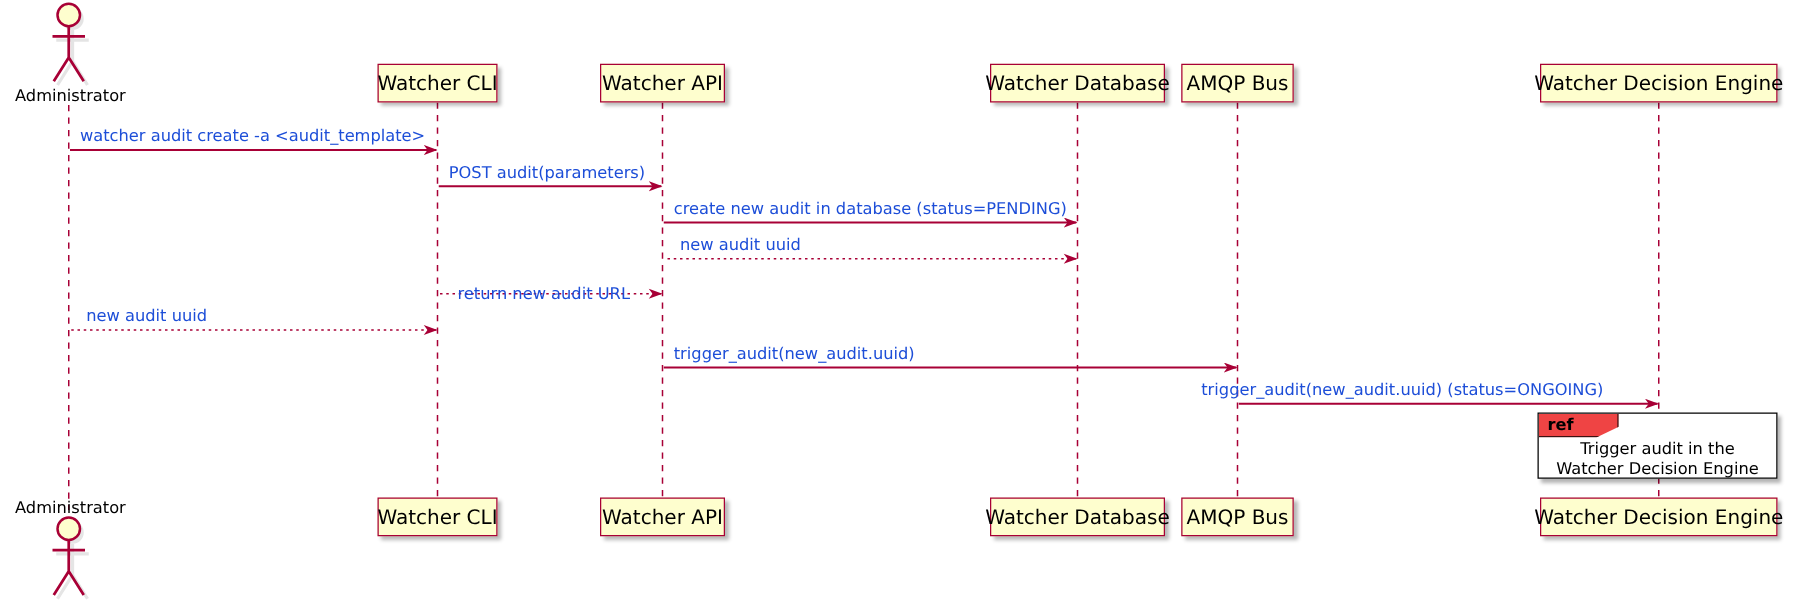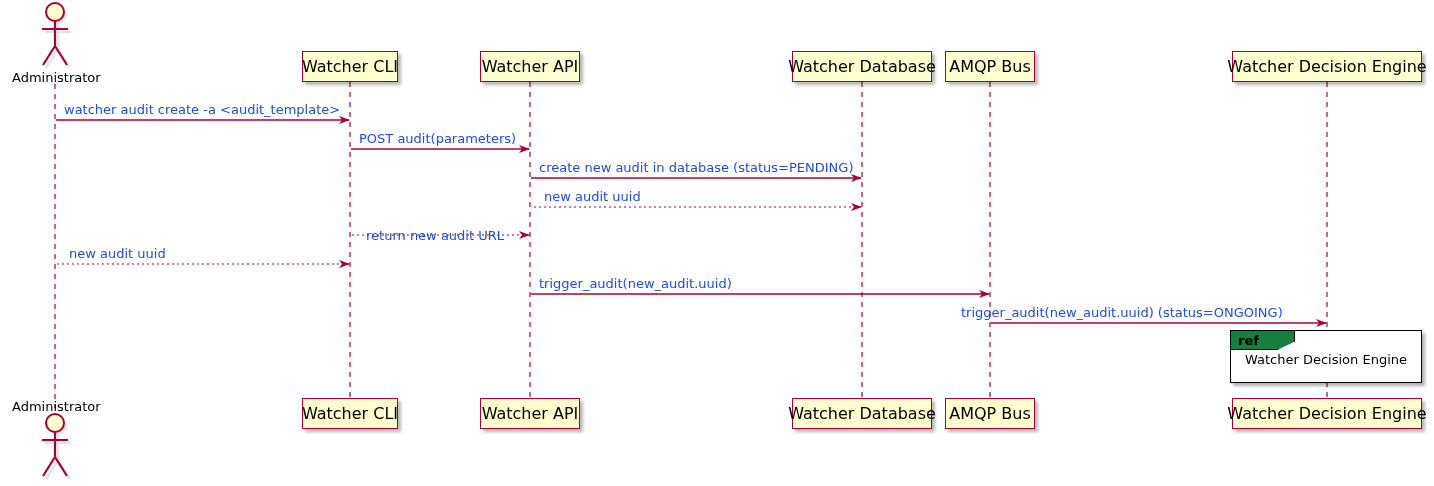--- a/index.html
+++ b/index.html
@@ -58,21 +58,21 @@
     background: #FFFFFF;
     border: 1.5px solid #000000;
     box-shadow: 3px 3px 3px rgba(0,0,0,0.30);
     box-sizing: border-box;
   }
   .ref-tab {
     position: absolute;
     left: 0;
     top: 0;
     height: 19px;
-    background: #15803d;
+    background: #ef4444;
     border-right: 1.5px solid #000000;
     border-bottom: 1.5px solid #000000;
     font-weight: bold;
     font-size: 13px;
     color: #000000;
     display: flex;
     align-items: center;
     padding-left: 7px;
     box-sizing: border-box;
     clip-path: polygon(0 0, 100% 0, 100% 55%, 72% 100%, 0 100%);
@@ -183,18 +183,19 @@
       <div class="msg-label" style="left: 359px; top: 131px;">POST audit(parameters)</div>
       <div class="msg-label" style="left: 539px; top: 160px;">create new audit in database (status=PENDING)</div>
       <div class="msg-label" style="left: 544px; top: 189px;">new audit uuid</div>
       <div class="msg-label" style="left: 366px; top: 228px;">return new audit URL</div>
       <div class="msg-label" style="left: 69px; top: 246px;">new audit uuid</div>
       <div class="msg-label" style="left: 539px; top: 276px;">trigger_audit(new_audit.uuid)</div>
       <div class="msg-label" style="left: 961px; top: 305px;">trigger_audit(new_audit.uuid) (status=ONGOING)</div>
       <div class="ref-frame" style="left: 1230px; top: 330px; width: 192px; height: 53px;">
         <div class="ref-tab" style="width: 64px;">ref</div>
         <div class="ref-body">
+          <div>Trigger audit in the</div>
           <div>Watcher Decision Engine</div>
         </div>
       </div>
     </div>
 
 </div>
 
 </body></html>

